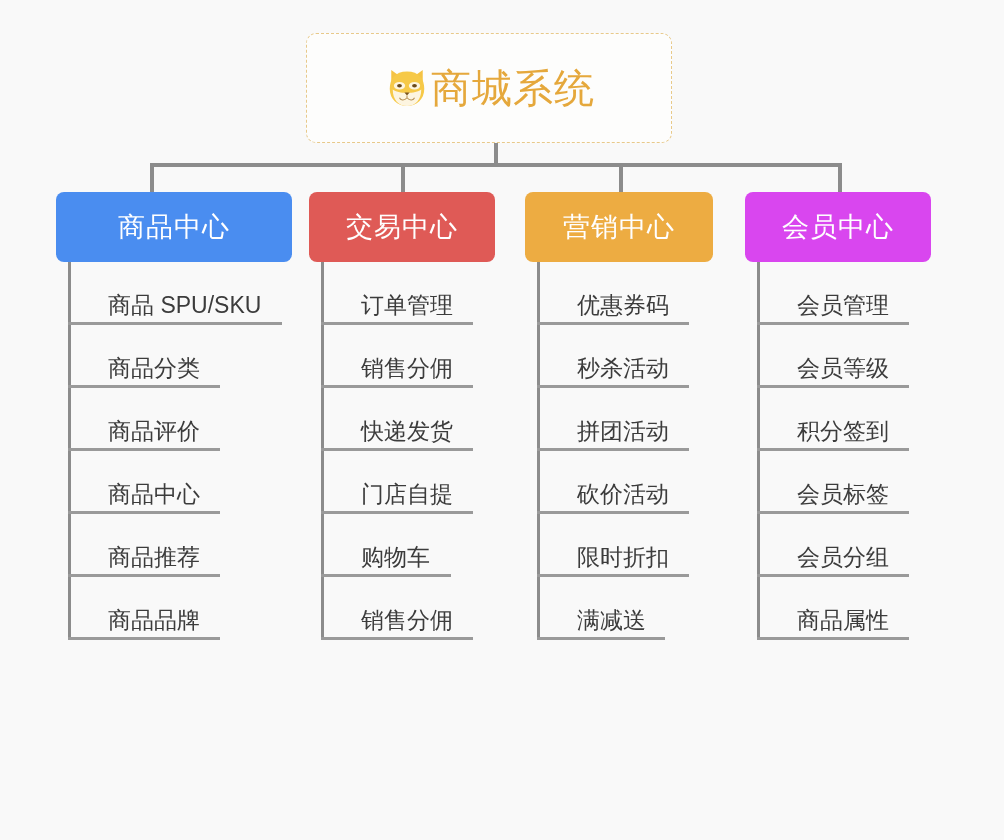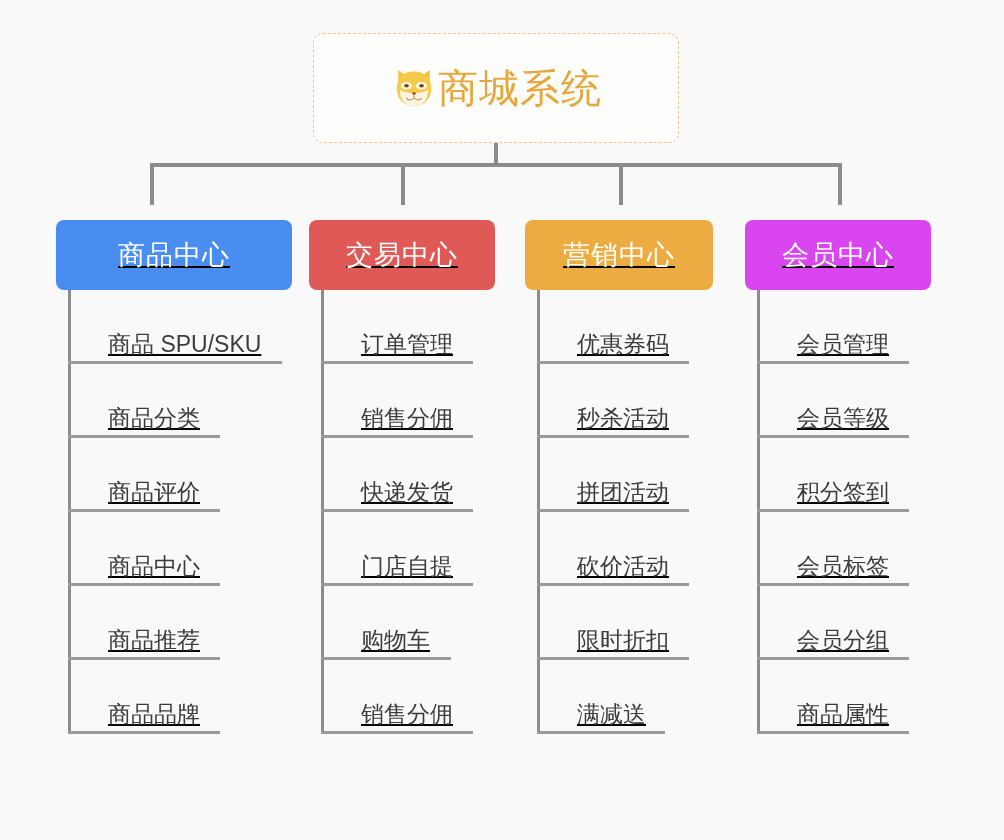--- a/index.html
+++ b/index.html
@@ -15,21 +15,21 @@
   #canvas {
     position: relative;
     width: 1004px;
     height: 840px;
     background: #f9f9f9;
   }
 
   
   .root-node {
     position: absolute;
-    left: 313px;
+    left: 306px;
     top: 33px;
     width: 366px;
     height: 110px;
     background: #fdfdfc;
     border: 1px dashed #e8c98a;
     border-radius: 10px;
     display: flex;
     align-items: center;
     justify-content: center;
     gap: 0;
@@ -52,22 +52,21 @@
   .conn {
     position: absolute;
     background: #8c8c8c;
   }
   .conn-v { width: 4px; }
   .conn-h { height: 4px; }
 
   
   .column {
     position: absolute;
-    top: 220px;
-    text-decoration: underline;
+    top: 192px;
   }
   .cat-box {
     position: relative;
     height: 70px;
     border-radius: 8px;
     display: flex;
     align-items: center;
     justify-content: center;
     color: #ffffff;
     font-size: 27px;
@@ -84,21 +83,21 @@
   .leaf-spine {
     position: absolute;
     left: 0;
     top: 0;
     bottom: 0;
     width: 3px;
     background: #8c8c8c;
   }
   .leaf-item {
     position: relative;
-    height: 74px;
+    height: 63px;
     display: flex;
     align-items: flex-end;
     padding-left: 40px;
   }
   .leaf-label {
     font-size: 23px;
     color: #3c3c3c;
     line-height: 1.1;
     padding-bottom: 7px;
     white-space: nowrap;

